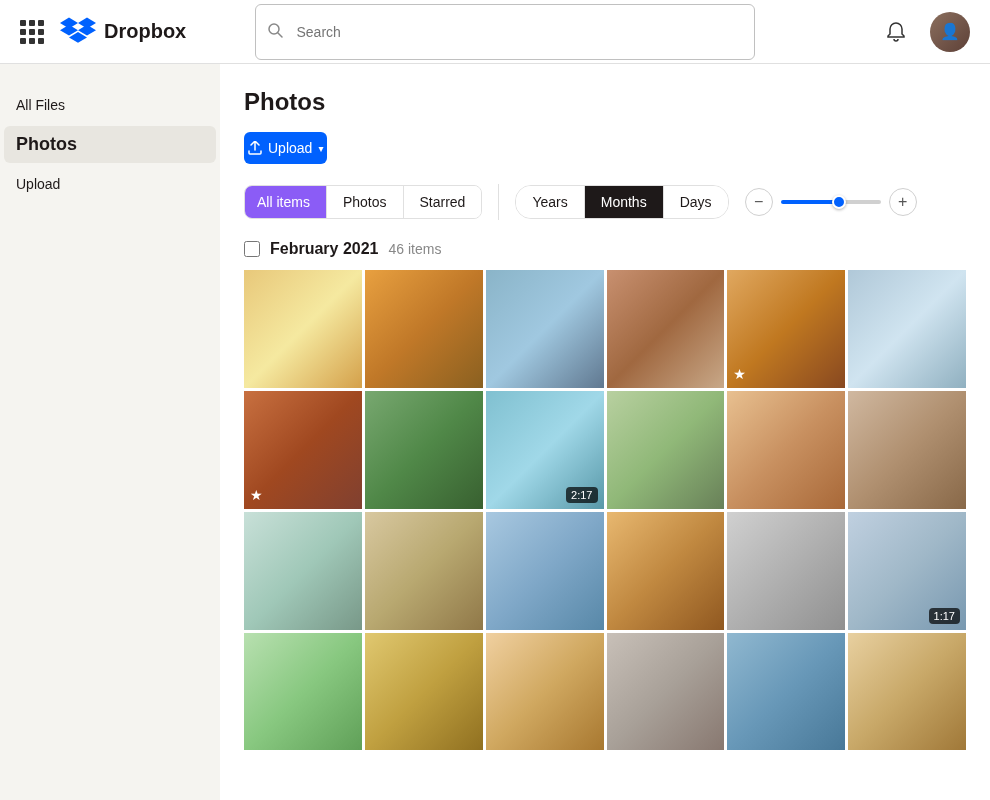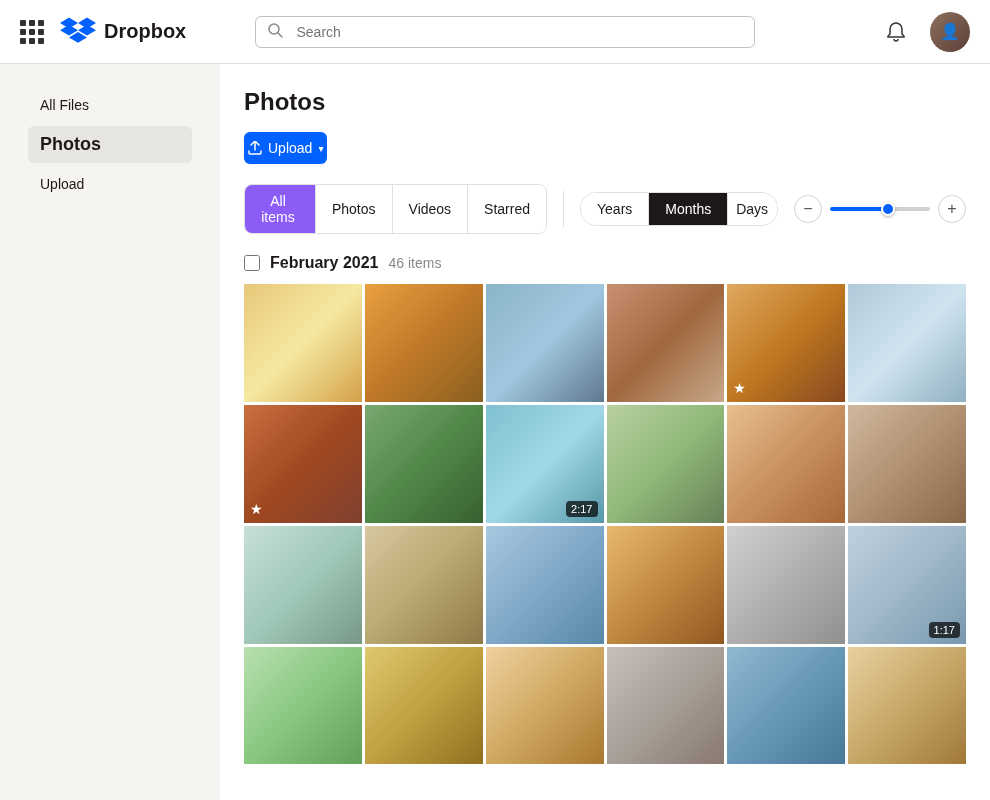--- a/index.html
+++ b/index.html
@@ -44,21 +44,21 @@
       color: #1e1919;
     }
     .search-bar {
       flex: 1;
       max-width: 500px;
       margin: 0 auto;
       position: relative;
     }
     .search-bar input {
       width: 100%;
-      height: 32px;
+      height: 56px;
       border: 1.5px solid #c0c0c0;
       border-radius: 6px;
       padding: 0 16px 0 40px;
       font-size: 14px;
       background: #fff;
       outline: none;
     }
     .search-icon-wrap {
       position: absolute;
       left: 12px;
@@ -106,21 +106,21 @@
     .layout {
       display: flex;
       margin-top: 64px;
       height: calc(800px - 64px);
     }
 
     
     .sidebar {
       width: 220px;
       background: #f5f4f0;
-      padding: 24px 28px;
+      padding: 24px 4px;
       flex-shrink: 0;
     }
     .sidebar-item {
       display: block;
       padding: 8px 12px;
       border-radius: 6px;
       cursor: pointer;
       text-decoration: none;
       margin-bottom: 4px;
       color: #1e1919;
@@ -203,21 +203,21 @@
     }
     .time-btn {
       padding: 8px 16px;
       font-size: 14px;
       border: none;
       background: #fff;
       cursor: pointer;
       color: #1e1919;
       border-right: 1px solid #e0e0e0;
     }
-    .time-btn:last-child { border-right: none; padding-left: 8px; }
+    .time-btn:last-child { border-right: none; }
     .time-btn.active {
       background: #1e1919;
       color: #fff;
       font-weight: 500;
     }
     .zoom-group {
       display: flex;
       align-items: center;
       gap: 8px;
       margin-left: 16px;
@@ -415,21 +415,20 @@
       </svg>
       <span>Upload</span>
       <span class="chevron">▾</span>
     </button>
 
     
     <div class="filter-row">
       <div class="filter-group">
         <button class="filter-btn active">All items</button>
         <button class="filter-btn">Photos</button>
-        <button class="filter-btn">Videos</button>
         <button class="filter-btn">Starred</button>
       </div>
       <div class="divider-v"></div>
       <div class="time-group">
         <button class="time-btn">Years</button>
         <button class="time-btn active">Months</button>
         <button class="time-btn">Days</button>
       </div>
       <div class="zoom-group">
         <button class="zoom-btn">−</button>

